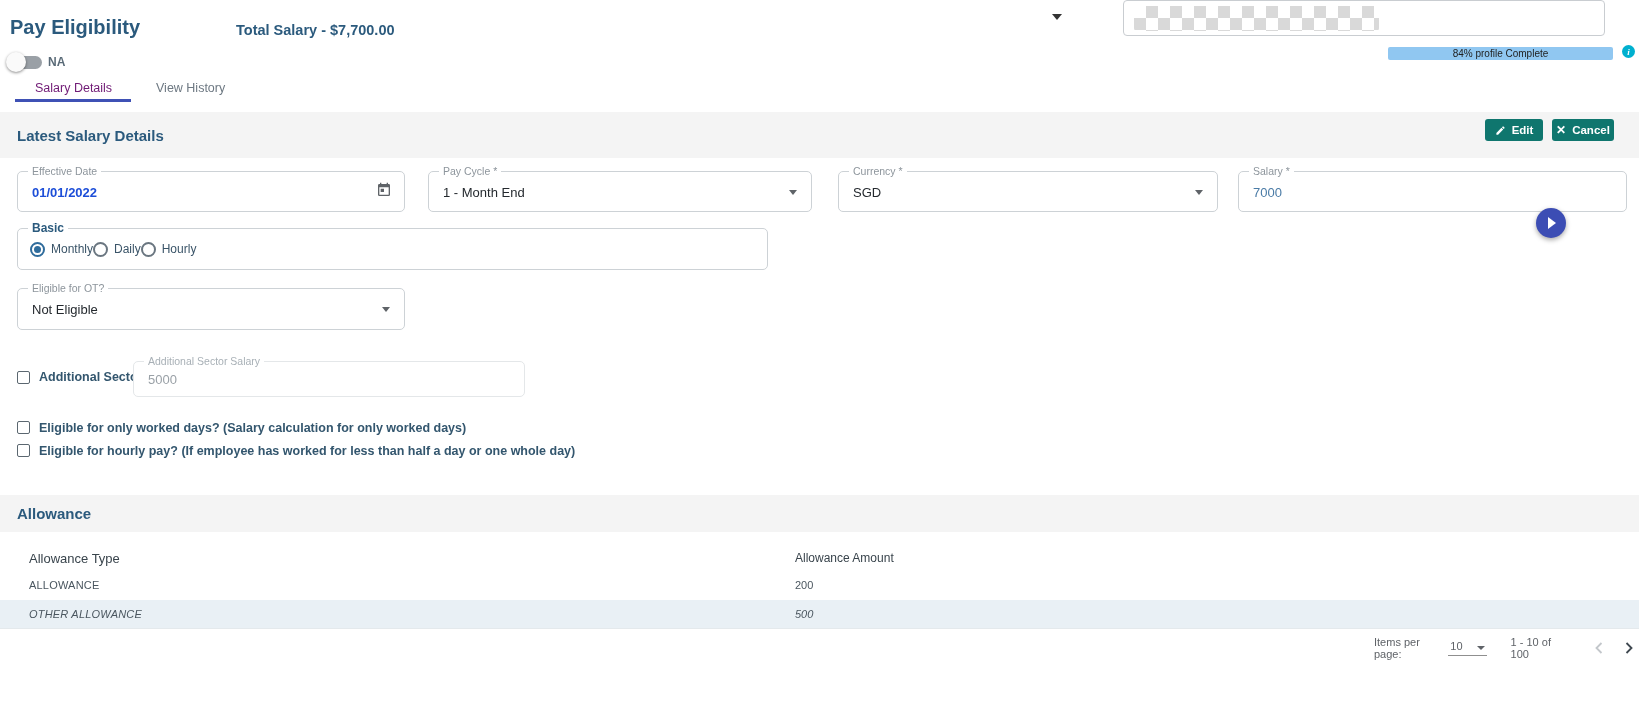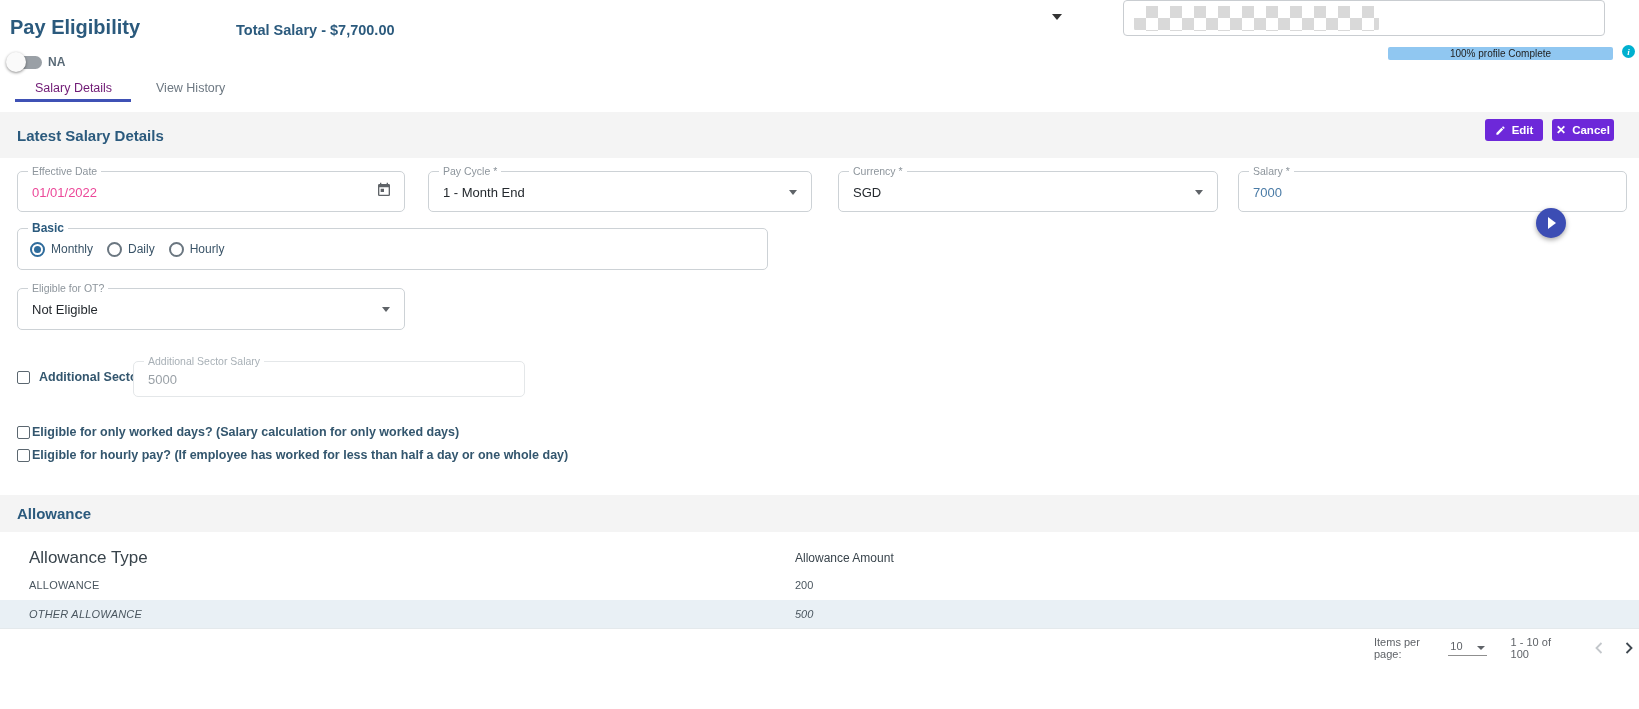--- a/index.html
+++ b/index.html
@@ -33,64 +33,64 @@
   
   .tab{position:absolute;top:81px;font-size:12.5px;color:#6d7882;cursor:pointer}
   .tab.active{color:#701a75}
   .tab-underline{position:absolute;left:15px;top:99px;width:116px;height:3px;background:#3f51b5}
 
   
   .band{position:absolute;left:0;width:1639px;background:#f4f4f4}
   .band-title{position:absolute;left:17px;font-size:15px;font-weight:700;color:#2b5a7d}
 
   
-  .btn{position:absolute;height:22px;background:#6d28d9;color:#fff;border-radius:3px;font-size:11.5px;font-weight:700;
+  .btn{position:absolute;height:22px;background:#0f766e;color:#fff;border-radius:3px;font-size:11.5px;font-weight:700;
     display:flex;align-items:center;justify-content:center;gap:6px;cursor:pointer}
   .btn .x-glyph{font-size:12px;font-weight:700;line-height:1}
 
   
   .ofield{position:absolute;border:1px solid #cdd2d6;border-radius:5px;background:#fff;box-sizing:border-box}
   .ofield .flabel{position:absolute;top:-7px;left:10px;background:#fff;padding:0 4px;font-size:10.5px;color:#8d959c;white-space:nowrap}
   .ofield .fvalue{position:absolute;left:14px;top:50%;transform:translateY(-50%);font-size:13px;color:#24292e;white-space:nowrap}
   .ofield.disabled{border-color:#e4e7e9}
   .ofield.disabled .flabel{color:#a8b0b6}
   .ofield.disabled .fvalue{color:#9aa1a7}
-  .fvalue.blue-dark{color:#ec4899;font-weight:400}
+  .fvalue.blue-dark{color:#1d4ed8;font-weight:700}
   .fvalue.blue{color:#4a7ba6}
   .caret{position:absolute;right:14px;top:50%;margin-top:-2px;width:0;height:0;
     border-left:4.5px solid transparent;border-right:4.5px solid transparent;border-top:5px solid #5f6368}
   .trail-icon{position:absolute;right:12px;top:50%;transform:translateY(-50%)}
 
   
   .ofield .group-label{position:absolute;top:-8px;left:10px;background:#fff;padding:0 4px;font-size:12px;font-weight:700;color:#2b5a7d}
-  .radio-row{position:absolute;left:12px;top:0;height:100%;display:flex;align-items:center;gap:14px}
+  .radio-row{position:absolute;left:12px;top:0;height:100%;display:flex;align-items:center;}
   .radio-item{display:flex;align-items:center;gap:6px;cursor:pointer}
   .radio{width:15px;height:15px;border-radius:50%;border:2px solid #6a7680;box-sizing:border-box;position:relative;display:inline-block}
   .radio.sel{border-color:#2f6c9c}
   .radio.sel::after{content:"";position:absolute;left:2px;top:2px;right:2px;bottom:2px;border-radius:50%;background:#2f6c9c}
   .radio-label{font-size:12px;color:#3a5468}
 
   
   .cb{width:13px;height:13px;border:1.5px solid #5b6770;border-radius:2px;box-sizing:border-box;display:inline-block;position:relative;background:#fff;flex:0 0 auto}
   .cb.checked{background:#2b5777;border-color:#2b5777}
   .cb.checked::after{content:"";position:absolute;left:3.2px;top:0.4px;width:4px;height:7.5px;border:solid #fff;border-width:0 2px 2px 0;transform:rotate(42deg)}
-  .checkrow{display:flex;align-items:flex-end;gap:2px;height:23px;cursor:pointer}
+  .checkrow{display:flex;align-items:center;gap:9px;height:23px;cursor:pointer}
   .checkrow .cb-label{font-size:12.5px;font-weight:700;color:#33566e;white-space:nowrap}
   .addsec-row{position:absolute;left:17px;top:370px;display:flex;align-items:center;gap:9px;cursor:pointer}
   .addsec-row .cb-label{font-size:12.5px;font-weight:700;color:#33566e}
 
   
   .fab{position:absolute;left:1536px;top:208px;width:30px;height:30px;border-radius:50%;background:#3c4db4;
     box-shadow:0 2px 5px rgba(0,0,0,.35);cursor:pointer}
   .fab::after{content:"";position:absolute;left:12px;top:9px;width:0;height:0;
     border-top:6px solid transparent;border-bottom:6px solid transparent;border-left:8px solid #fff}
 
   
   .thead{position:absolute;left:0;top:545px;width:1639px;height:25px;border-bottom:1px solid #dfe3e6;background:#fff}
-  .th-type{position:absolute;left:29px;top:50%;transform:translateY(-50%);font-size:17px;color:#39444c}
+  .th-type{position:absolute;left:29px;top:50%;transform:translateY(-50%);font-size:13px;color:#39444c}
   .th-amount{position:absolute;left:795px;top:50%;transform:translateY(-50%);font-size:12px;color:#39444c}
   .trow{position:absolute;left:0;width:1639px;background:#fff}
   .trow.alt{background:#e9f0f5;border-bottom:1px solid #e4e9ec}
   .cell-type{position:absolute;left:29px;top:50%;transform:translateY(-50%);font-size:11px;color:#4a565f;letter-spacing:.2px}
   .cell-amount{position:absolute;left:795px;top:50%;transform:translateY(-50%);font-size:11px;color:#4a565f}
 
   
   .pagination{position:absolute;left:1374px;top:636px;height:24px;display:flex;align-items:center;font-size:11px;color:#5f6368}
   .pp-label{margin-right:12px}
   .pp-select{display:flex;align-items:flex-end;justify-content:space-between;width:42px;border-bottom:1px solid #8f8f8f;
@@ -105,21 +105,21 @@
 
 <div id="page">
 
   <div class="page-title">Pay Eligibility</div>
   <div class="total-salary">Total Salary - $7,700.00</div>
 
   <div class="top-caret"></div>
   <div class="redacted-box">
     <div class="checker"></div>
   </div>
-  <div class="progress-pill">100% profile Complete</div>
+  <div class="progress-pill">84% profile Complete</div>
   <div class="info-icon">i</div>
 
   <div class="tgl-track"></div>
   <div class="tgl-thumb" id="tgl-thumb"></div>
   <div class="tgl-label">NA</div>
 
   <div class="tab active" style="left:35px">Salary Details</div>
   <div class="tab" style="left:156px">View History</div>
   <div class="tab-underline"></div>
 

